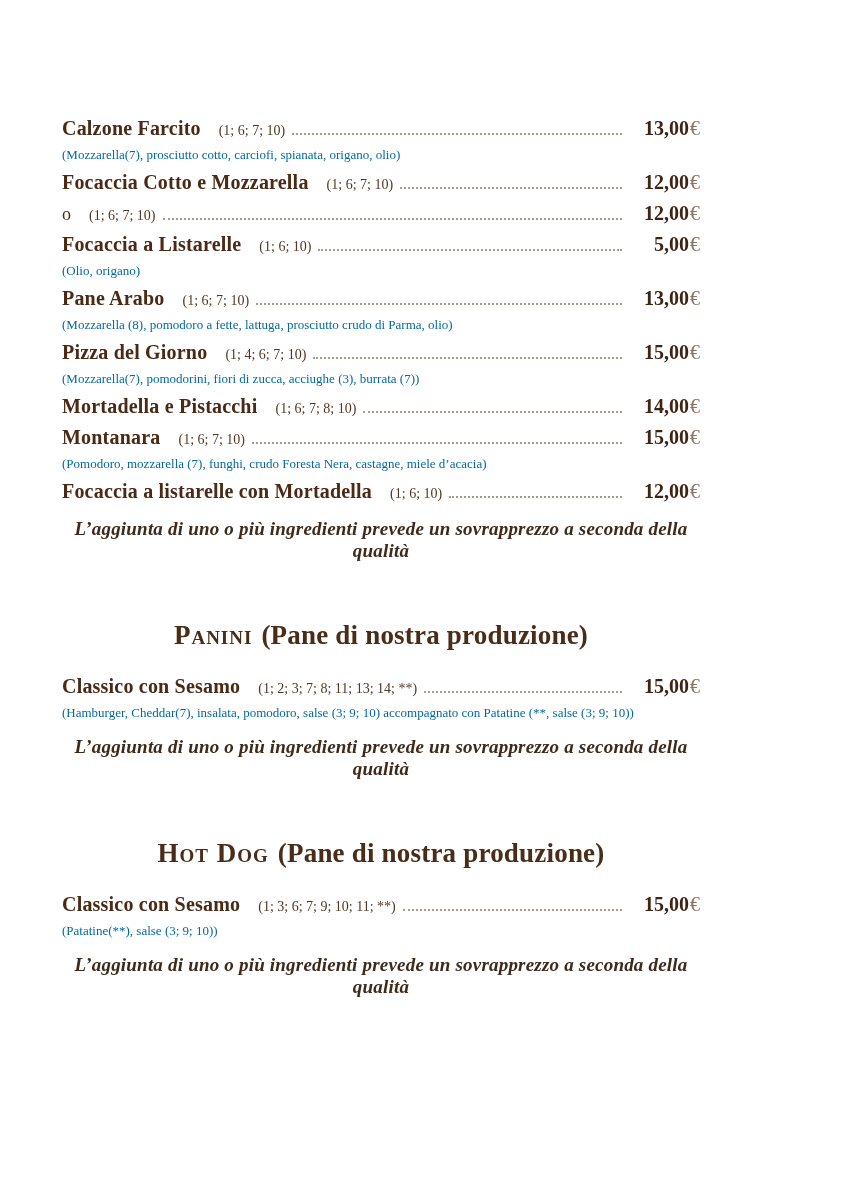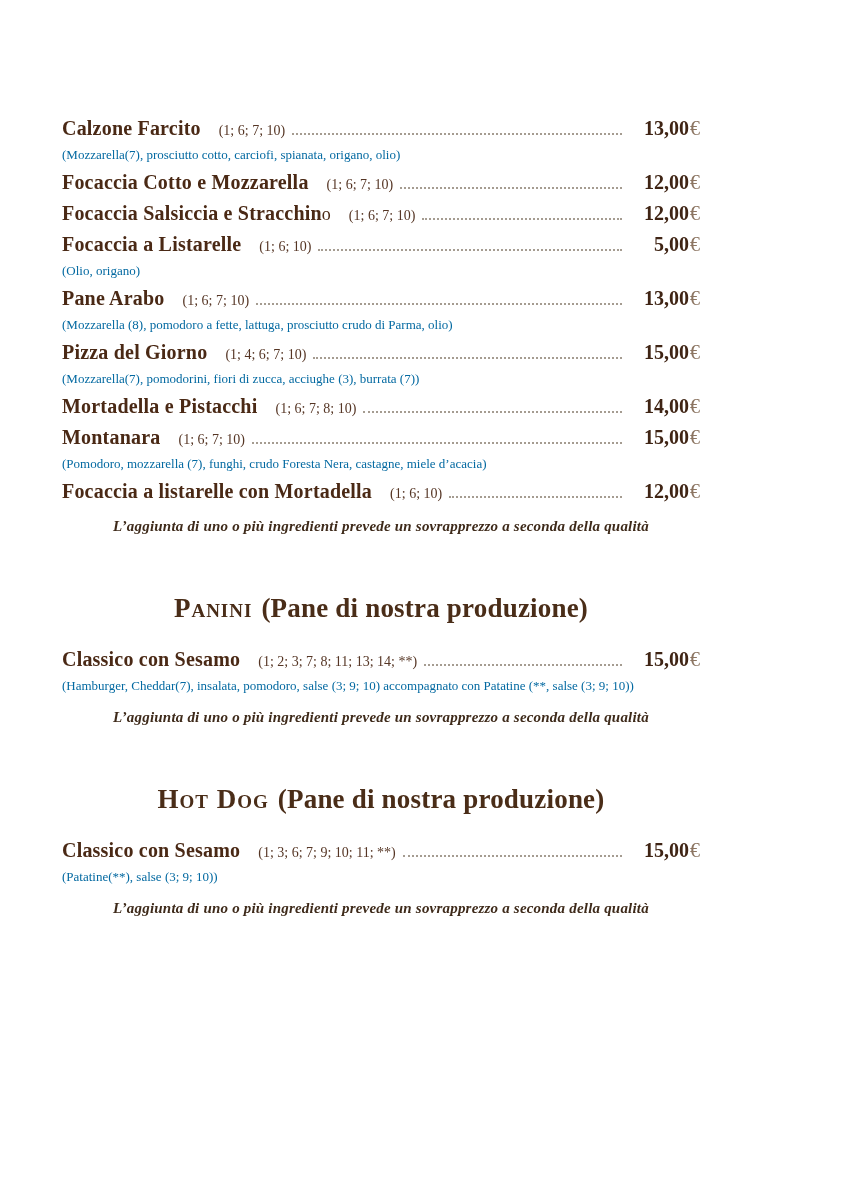--- a/index.html
+++ b/index.html
@@ -78,21 +78,21 @@
     margin: 8px 0 0 0;
     font-size: 13px;
     font-weight: 400;
     color: #0369a1;
     line-height: 1.15;
     white-space: nowrap;
   }
   .note {
     margin: 15px 0 0 0;
     text-align: center;
-    font-size: 15px;
+    font-size: 19px;
     font-style: italic;
     font-weight: 600;
     color: #3e2a1a;
     letter-spacing: 0.2px;
   }
 </style>
 </head>
 <body>
 
 <div class="page">
@@ -115,21 +115,20 @@
       <span class="item-name">Focaccia Cotto e Mozzarella</span>
       <span class="allergens">(1; 6; 7; 10)</span>
       <span class="leader"></span>
       <span class="price"><span class="price-val">12,00</span><span class="price-cur">€</span></span>
     </div>
 
   </div>
 
   <div class="item">
     <div class="item-row">
-      <span class="item-name">Focaccia Salsiccia e Stracchin</span>
               <span class="item-name-suffix">o</span>
       <span class="allergens">(1; 6; 7; 10)</span>
       <span class="leader"></span>
       <span class="price"><span class="price-val">12,00</span><span class="price-cur">€</span></span>
     </div>
 
   </div>
 
   <div class="item">
     <div class="item-row">

